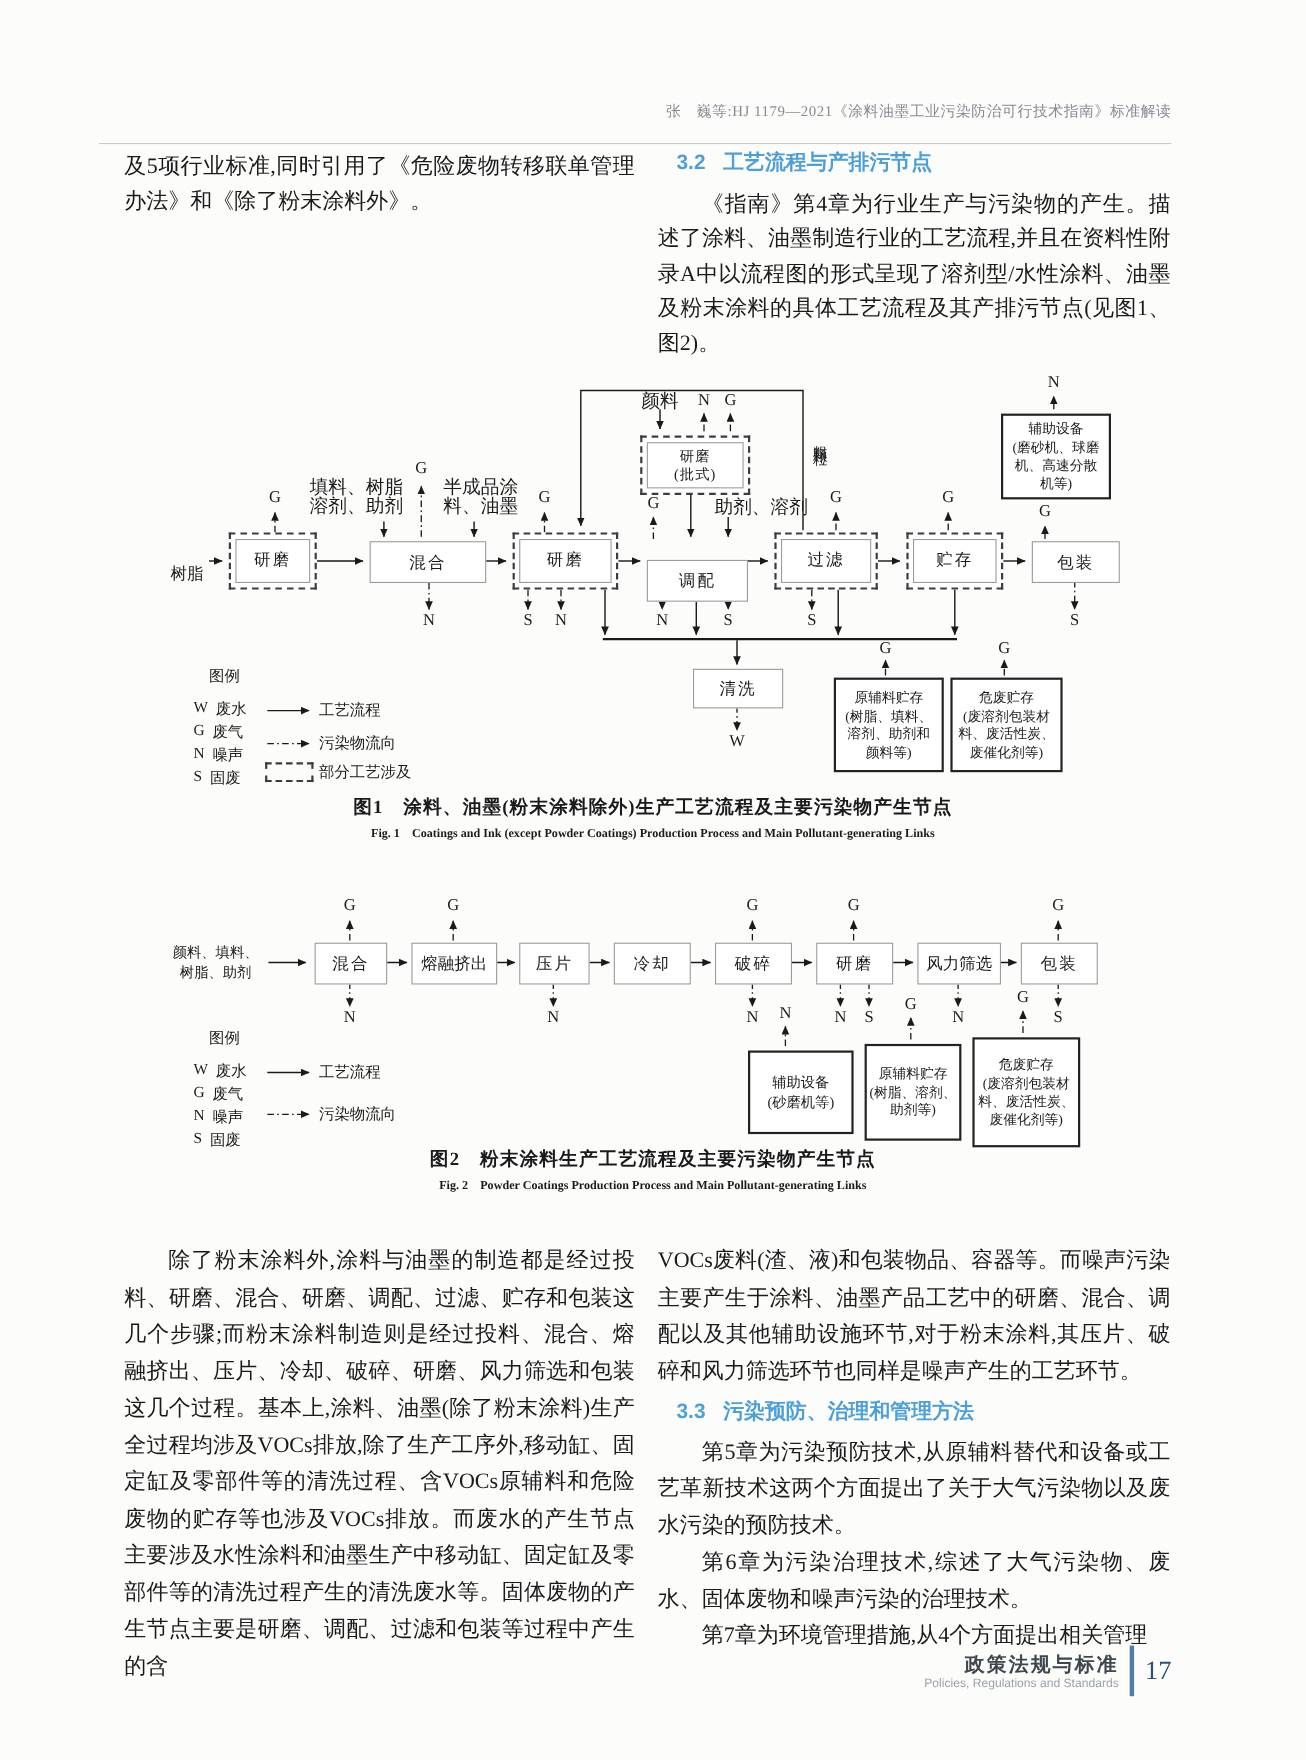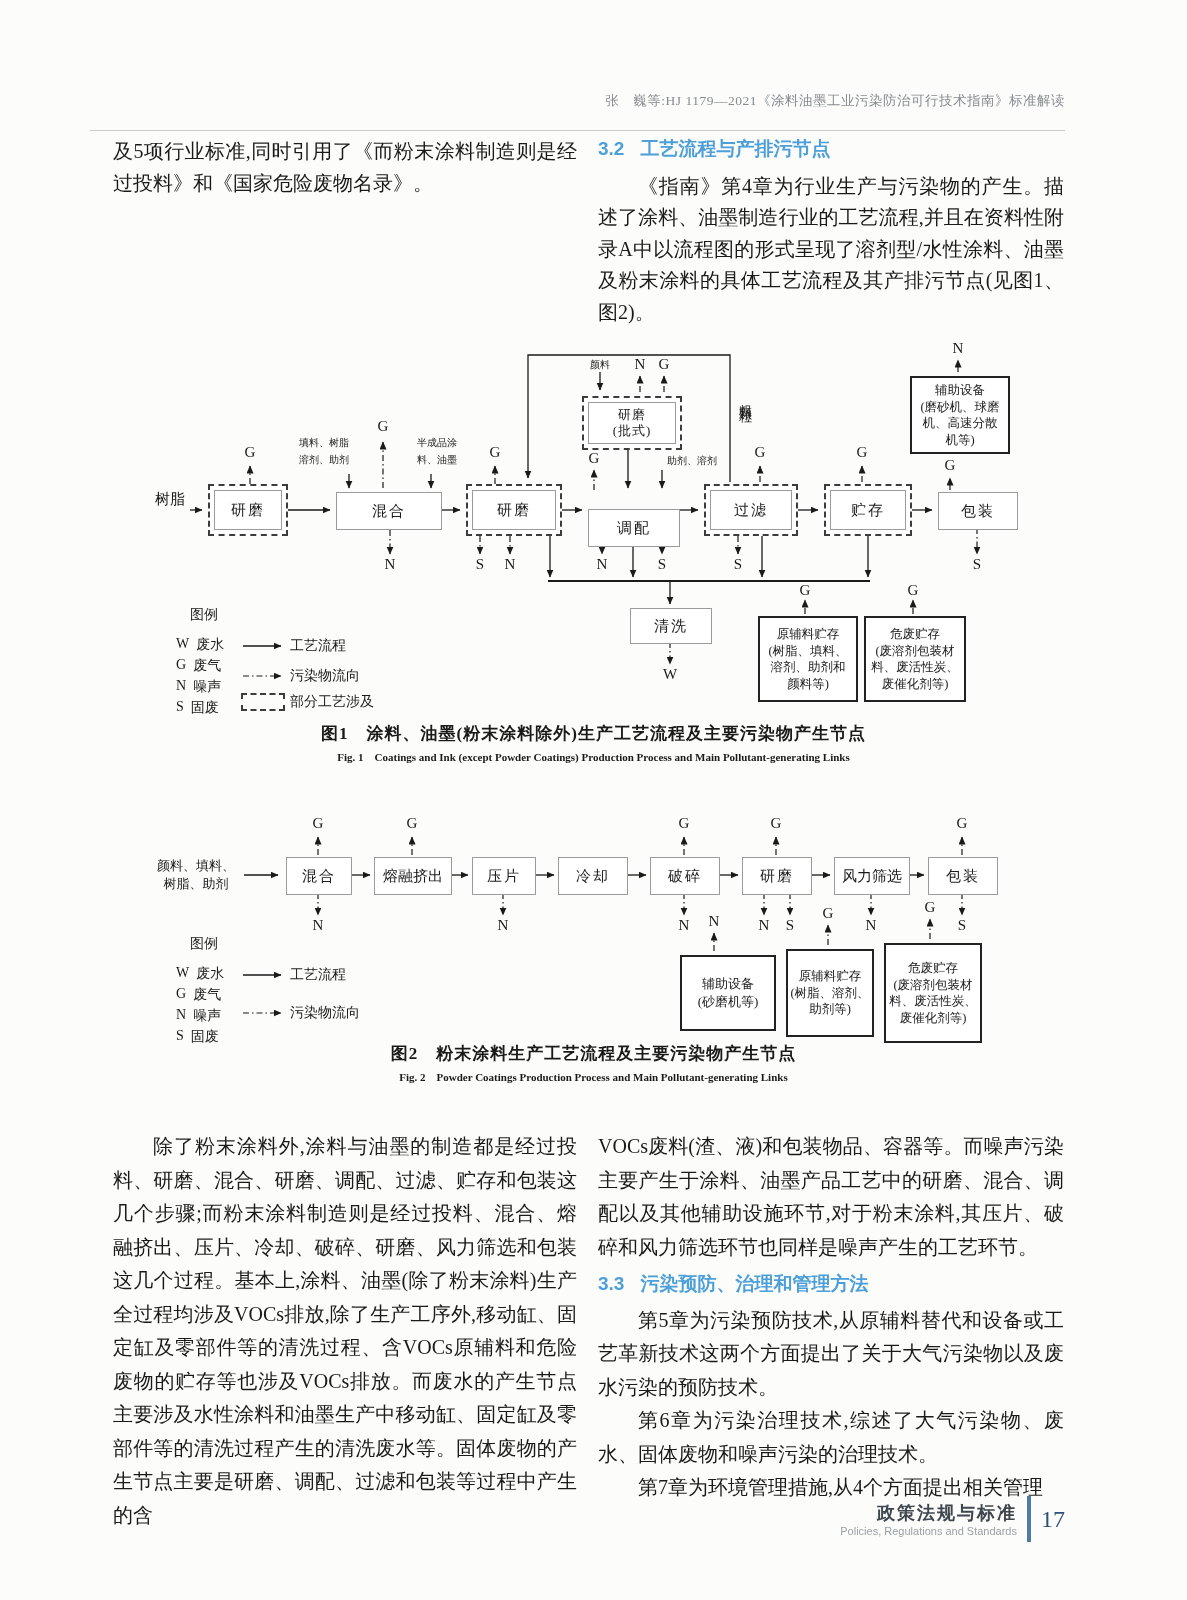--- a/index.html
+++ b/index.html
@@ -10,37 +10,37 @@
   .hdr{position:absolute;left:90px;top:92px;width:975px;text-align:right;
        font-size:13.5px;color:#878b91;letter-spacing:.5px;}
   .hdr-rule{position:absolute;left:90px;top:130px;width:975px;border-top:1.5px solid #c9cacb;}
   
   .col{position:absolute;font-size:20px;line-height:31.5px;text-align:justify;}
   .col p{margin:0;}
   .col p.ind{text-indent:2em;}
   .bcol{line-height:33.5px;}
   h2.sec{margin:0 0 6px 0;font-family:"Liberation Sans","DejaVu Sans",sans-serif;
          font-size:19px;font-weight:bold;color:#4c9fd8;}
-  h2.sec .num{margin-right:16px;}
+  h2.sec .num{margin-right:16px;margin-left:17px;}
   
   .fig{position:absolute;}
   .fig svg{position:absolute;left:0;top:0;}
   .lt{position:absolute;width:18px;margin-left:-9px;text-align:center;
       font-size:15px;font-family:"Liberation Serif",serif;}
   .bx{position:absolute;border:1px solid #9b9b9b;background:#fff;display:flex;
       align-items:center;justify-content:center;font-size:15px;letter-spacing:2px;}
   .dbx{position:absolute;border:2px dashed #3c3c3c;background:#fff;padding:4px;box-sizing:border-box;}
   .dbx .in{width:100%;height:100%;border:1px solid #9b9b9b;display:flex;flex-direction:column;
       align-items:center;justify-content:center;font-size:15px;letter-spacing:2px;box-sizing:border-box;}
   .dbx .in div{line-height:16px;font-size:13px;letter-spacing:1px;}
   .dbx .in .big{font-size:15px;letter-spacing:2px;line-height:18px;}
   .tbx{position:absolute;border:2px solid #222;background:#fff;display:flex;flex-direction:column;
       align-items:center;justify-content:center;text-align:center;box-sizing:border-box;}
   .tbx div{font-size:12.5px;line-height:16.5px;}
-  .sm{position:absolute;font-size:10px;line-height:17px;text-align:center;}
+  .sm{position:absolute;font-size:17px;line-height:17px;text-align:center;}
   .vert{position:absolute;writing-mode:vertical-rl;font-size:13px;letter-spacing:3px;}
   .lg-t{position:absolute;font-size:14px;}
   .lg-row{position:absolute;font-size:14px;display:flex;gap:7px;}
   .lg-lab{position:absolute;font-size:14px;}
   .lg-dash{position:absolute;border:2px dashed #3c3c3c;width:40px;height:14px;}
   .cap{position:absolute;left:90px;width:1007px;text-align:center;font-weight:bold;}
   .cap.cn{font-size:17px;letter-spacing:1px;}
   .cap.en{font-size:11px;}
   
   .foot{position:absolute;left:700px;top:1496px;width:365px;display:flex;
@@ -52,21 +52,21 @@
   .foot .bar{width:4px;height:46px;background:#4e7ca6;}
   .foot .num{font-size:24px;color:#2c5178;}
 </style>
 </head>
 <body>
 
 <div class="hdr">张　巍等:HJ 1179—2021《涂料油墨工业污染防治可行技术指南》标准解读</div>
 <div class="hdr-rule"></div>
 
 <div class="col" style="left:113px;top:136px;width:464px;">
-  <p>及5项行业标准,同时引用了《而粉末涂料制造则是经过投料》和《国家危险废物名录》。</p>
+  <p>及5项行业标准,同时引用了《危险废物转移联单管理办法》和《除了粉末涂料外》。</p>
 </div>
 <div class="col" style="left:598px;top:133px;width:466px;">
   <h2 class="sec" title="工艺流程与产排污节点">
     <span class="num">3.2</span><span>工艺流程与产排污节点</span>
   </h2>
   <p class="ind">《指南》第4章为行业生产与污染物的产生。描述了涂料、油墨制造行业的工艺流程,并且在资料性附录A中以流程图的形式呈现了溶剂型/水性涂料、油墨及粉末涂料的具体工艺流程及其产排污节点(见图1、图2)。</p>
 </div>
 
 <div class="fig" style="left:150px;top:330px;width:880px;height:382px;">
   <svg width="880" height="382" viewBox="0 0 880 382">
@@ -115,21 +115,21 @@
       <line x1="808" y1="42" x2="808" y2="30" marker-end="url(#m1)"></line>
       <line x1="800" y1="160" x2="800" y2="148" marker-end="url(#m1)"></line>
       <line x1="827" y1="198" x2="827" y2="224" marker-end="url(#m1)"></line>
       <line x1="520" y1="312" x2="520" y2="334" marker-end="url(#m1)"></line>
       <line x1="655" y1="284" x2="655" y2="270" marker-end="url(#m1)"></line>
       <line x1="763" y1="284" x2="763" y2="270" marker-end="url(#m1)"></line>
       <line x1="93" y1="346" x2="131" y2="346" marker-end="url(#m1)"></line>
     </g>
   </svg>
 
-  <div class="abs" style="left:0;top:160px;width:40px;text-align:center;font-size:15px;">树脂</div>
+  <div class="abs" style="left:0;top:182px;width:40px;text-align:center;font-size:15px;">树脂</div>
   <div class="dbx" style="left:58px;top:154px;width:80px;height:52px;">
       <div class="in">
         <div class="big">研磨</div>
       </div>
     </div>
   <div class="bx" style="left:186px;top:162px;width:104px;height:36px;">
       <span>混合</span>
     </div>
   <div class="dbx" style="left:316px;top:154px;width:96px;height:52px;">
       <div class="in">

